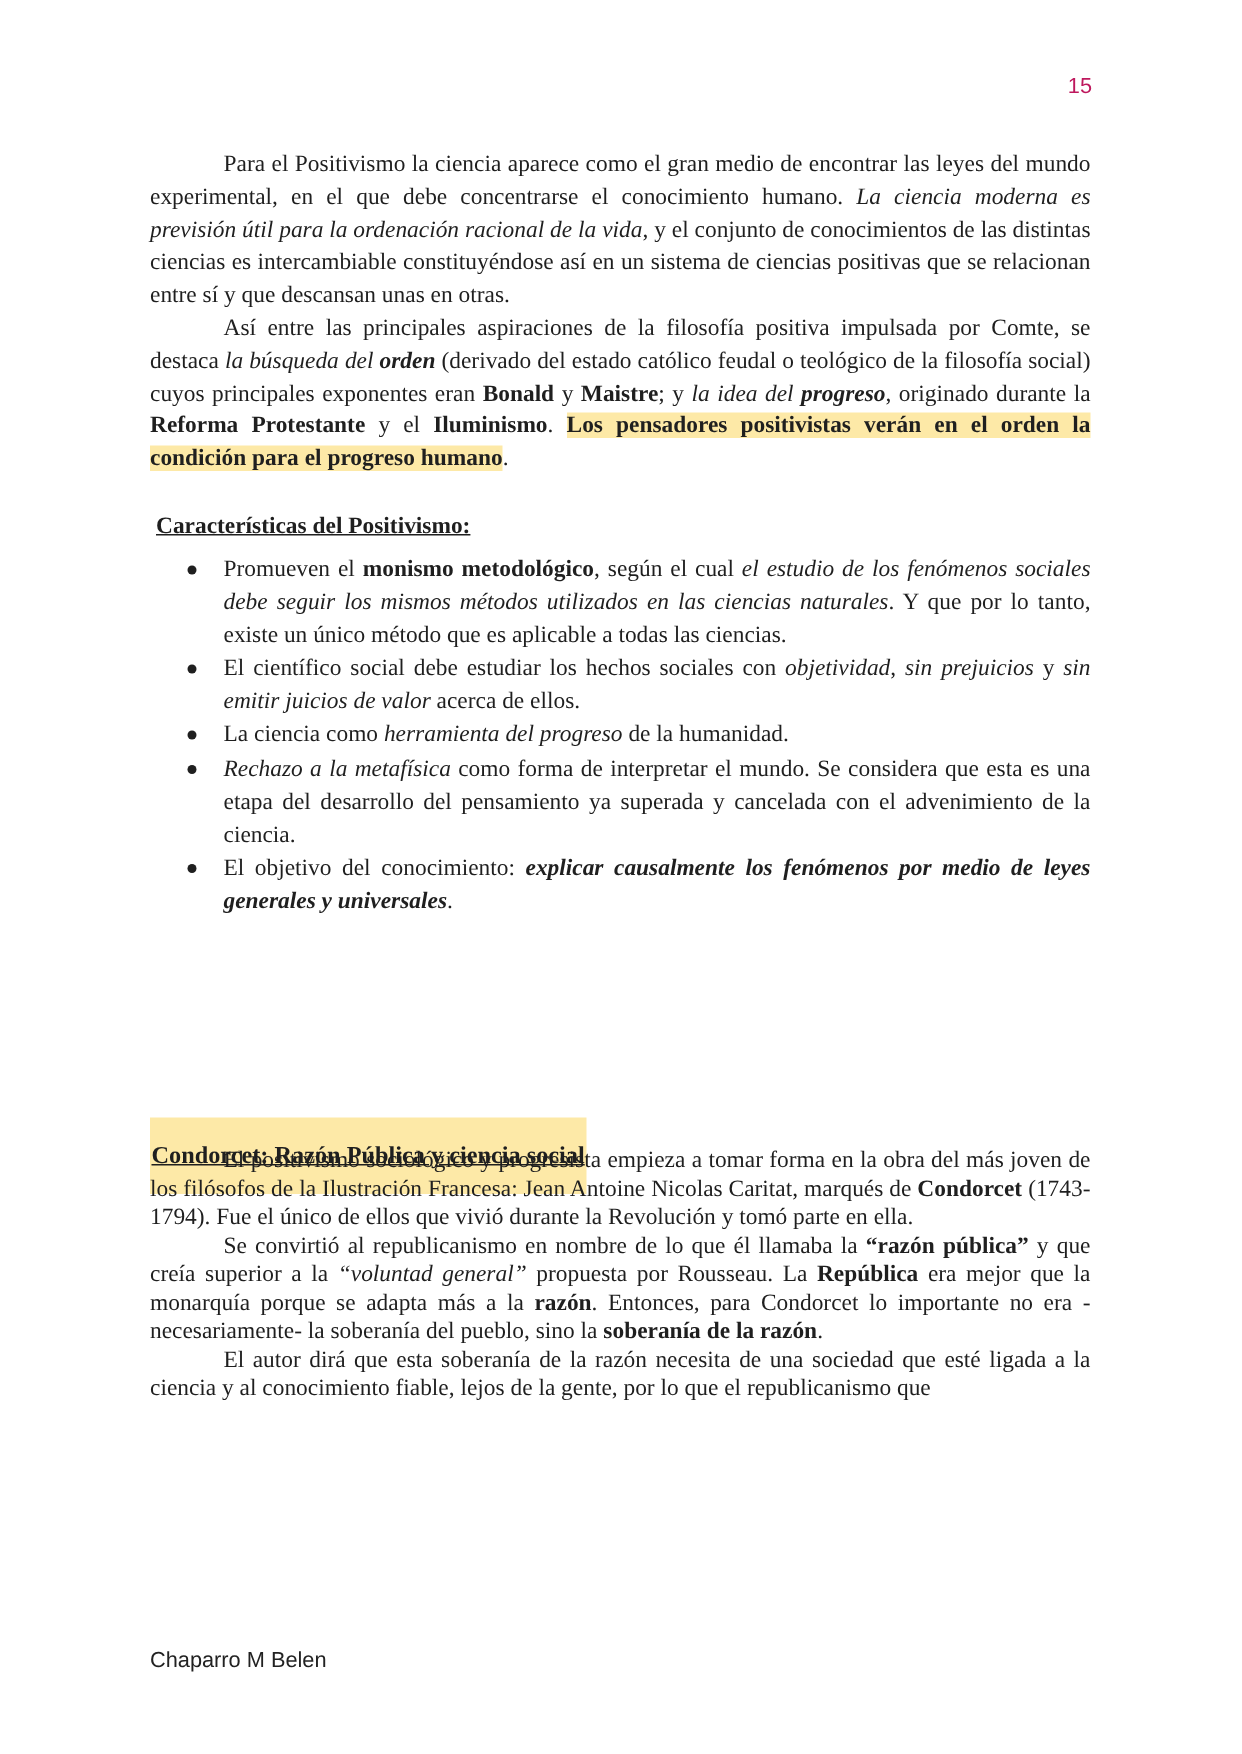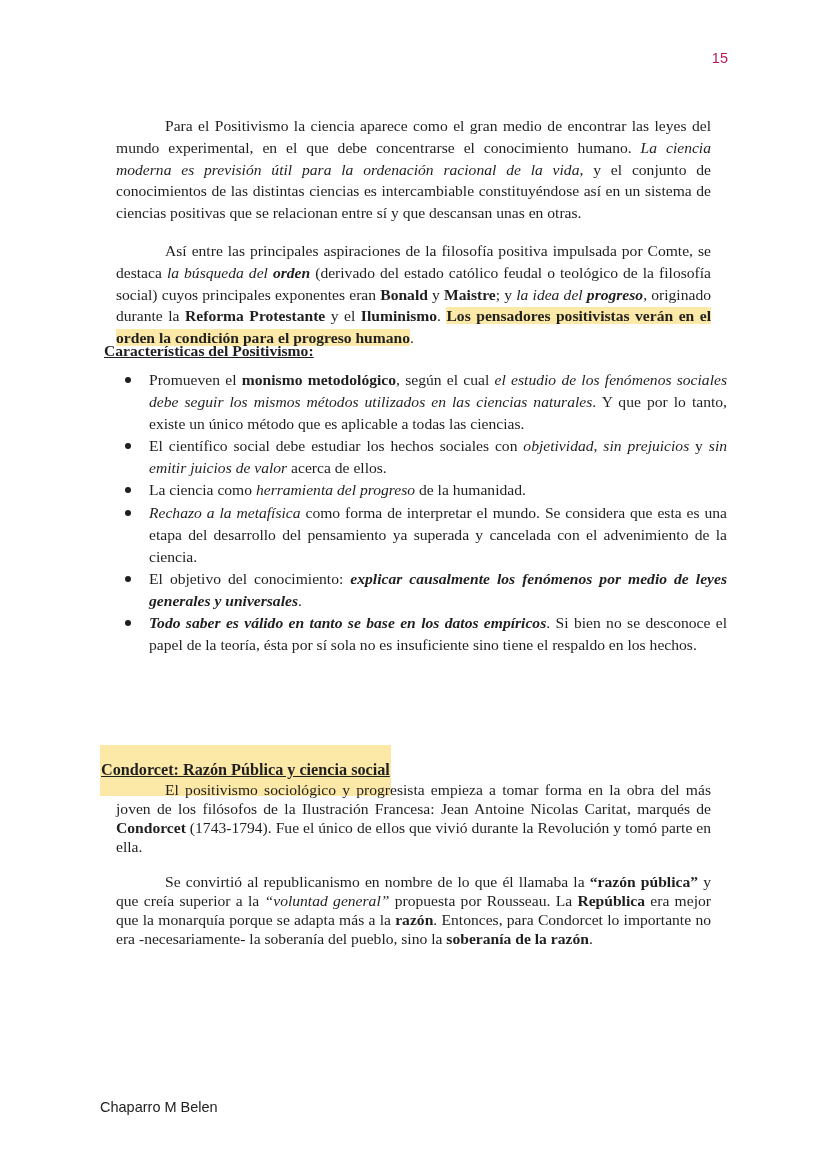--- a/index.html
+++ b/index.html
@@ -8,21 +8,21 @@
   .page-number {
     position: absolute; top: 50px; left: 700px; width: 28px; text-align: right;
     font-family: "Liberation Sans", sans-serif; font-size: 14.5px; color: #be185d;
   }
   .body-text {
     position: absolute; left: 100px; width: 627px;
     font-family: "Liberation Serif", serif; font-size: 15.6px; color: #1f1f1f;
     text-align: justify;
   }
   .p1 { top: 99px; line-height: 21.8px; }
-  .p { margin: 16px; text-indent: 49px; }
+  .p { margin: 0; text-indent: 49px; }
   .hl { background: #fde9a7; }
   .sub-heading {
     position: absolute; left: 104px; top: 342px;
     font-family: "Liberation Serif", serif; font-size: 15.6px; font-weight: bold;
     text-decoration: underline; color: #1f1f1f;
   }
   .bullets {
     position: absolute; left: 125px; top: 369px; width: 602px;
     margin: 0; padding: 0; list-style: none;
     font-family: "Liberation Serif", serif; font-size: 15.6px; color: #1f1f1f;
@@ -58,25 +58,25 @@
   </div>
 
   <div class="sub-heading">Características del Positivismo:</div>
 
   <ul class="bullets">
     <li><span class="dot"></span><span>Promueven el </span><b>monismo metodológico</b><span>, según el cual </span><i>el estudio de los fenómenos sociales debe seguir los mismos métodos utilizados en las ciencias naturales</i><span>. Y que por lo tanto, existe un único método que es aplicable a todas las ciencias.</span></li>
     <li><span class="dot"></span><span>El científico social debe estudiar los hechos sociales con </span><i>objetividad</i><span>, </span><i>sin prejuicios</i><span> y </span><i>sin emitir juicios de valor</i><span> acerca de ellos.</span></li>
     <li><span class="dot"></span><span>La ciencia como </span><i>herramienta del progreso</i><span> de la humanidad.</span></li>
     <li><span class="dot"></span><i>Rechazo a la metafísica</i><span> como forma de interpretar el mundo. Se considera que esta es una etapa del desarrollo del pensamiento ya superada y cancelada con el advenimiento de la ciencia.</span></li>
     <li><span class="dot"></span><span>El objetivo del conocimiento: </span><b><i>explicar causalmente los fenómenos por medio de leyes generales y universales</i></b><span>.</span></li>
-    <li><span class="dot"></span><b><i>Todo saber es válido en tanto se base en los datos empíricos</i></b><span>. Si bien no se desconoce el papel de la teoría, ésta por sí sola no es insuficiente sino tiene el respaldo en los hechos.</span></li>
   </ul>
 
   <div class="section-heading">Condorcet: Razón Pública y ciencia social</div>
 
   <div class="body-text p2">
     <p class="p"><span>El positivismo sociológico y progresista empieza a tomar forma en la obra del más joven de los filósofos de la Ilustración Francesa: Jean Antoine Nicolas Caritat, marqués de </span><b>Condorcet</b><span> (1743-1794). Fue el único de ellos que vivió durante la Revolución y tomó parte en ella.</span></p>
     <p class="p"><span>Se convirtió al republicanismo en nombre de lo que él llamaba la </span><b>“razón pública”</b><span> y que creía superior a la </span><i>“voluntad general”</i><span> propuesta por Rousseau. La </span><b>República</b><span> era mejor que la monarquía porque se adapta más a la </span><b>razón</b><span>. Entonces, para Condorcet lo importante no era -necesariamente- la soberanía del pueblo, sino la </span><b>soberanía de la razón</b><span>.</span></p>
+    <p class="p"><span>El autor dirá que esta soberanía de la razón necesita de una sociedad que esté ligada a la ciencia y al conocimiento fiable, lejos de la gente, por lo que el republicanismo que</span></p>
   </div>
 
   <div class="footer">Chaparro M Belen</div>
 
 </div>
 
 </body></html>

